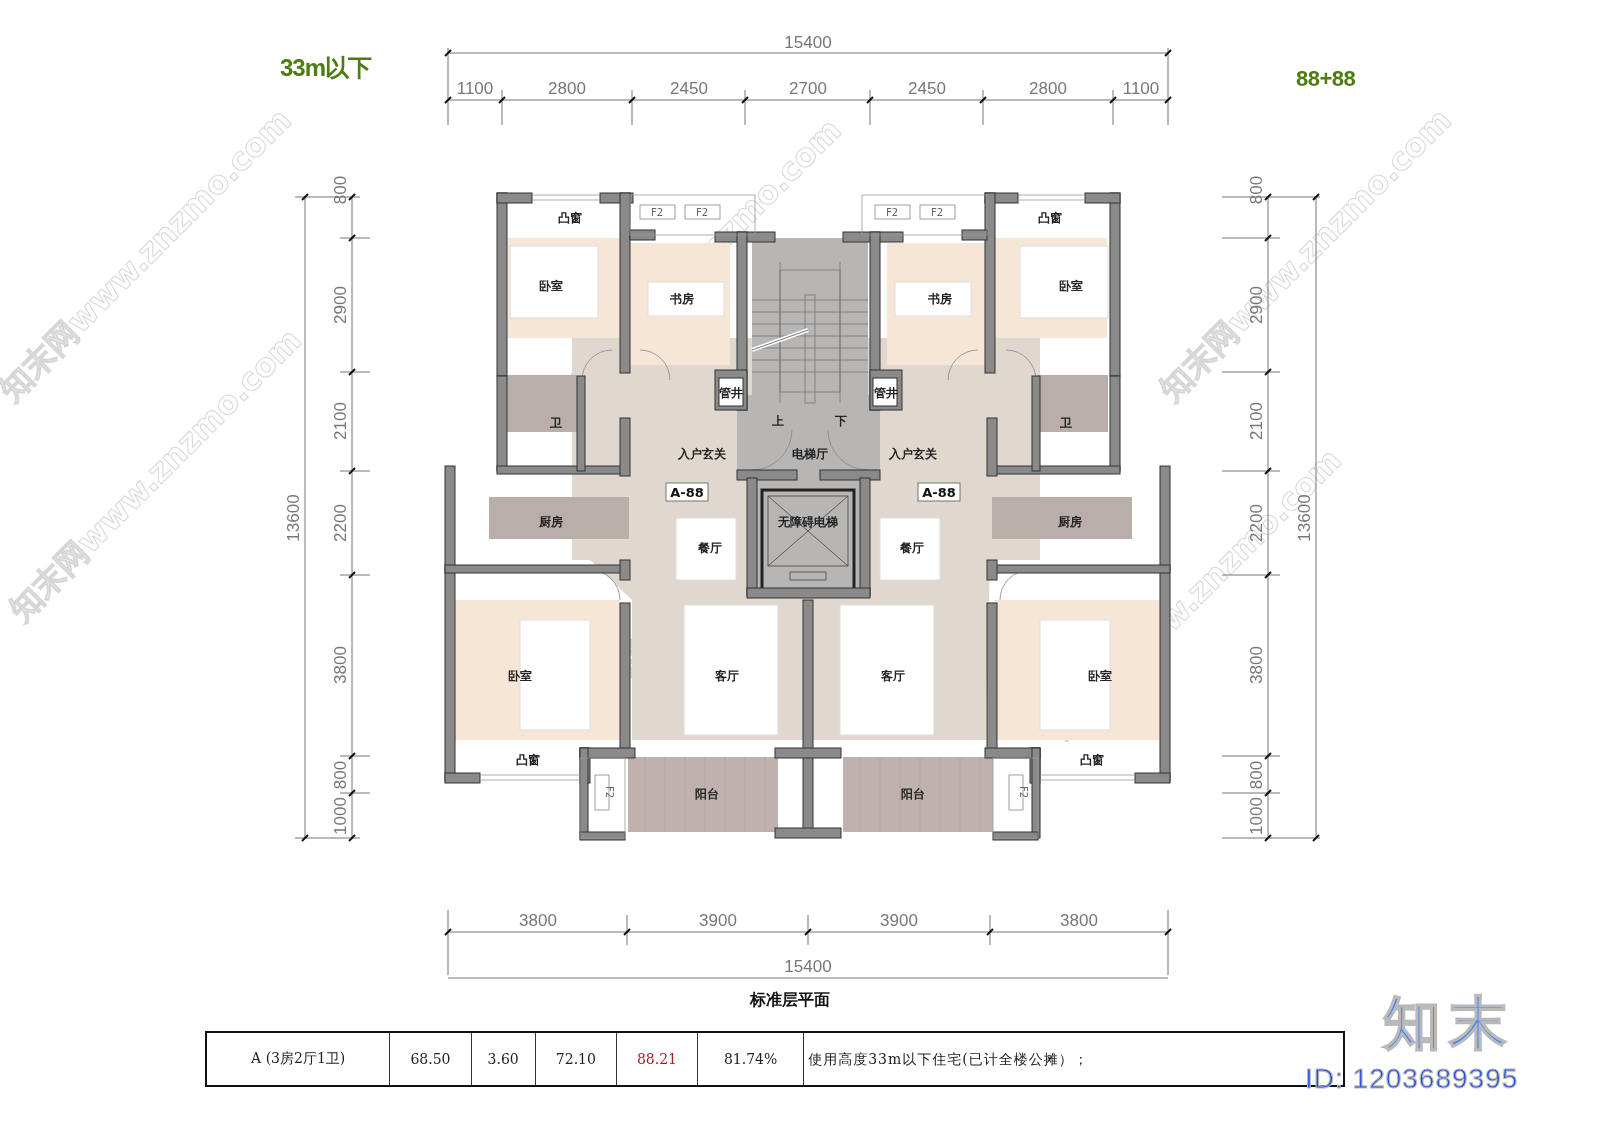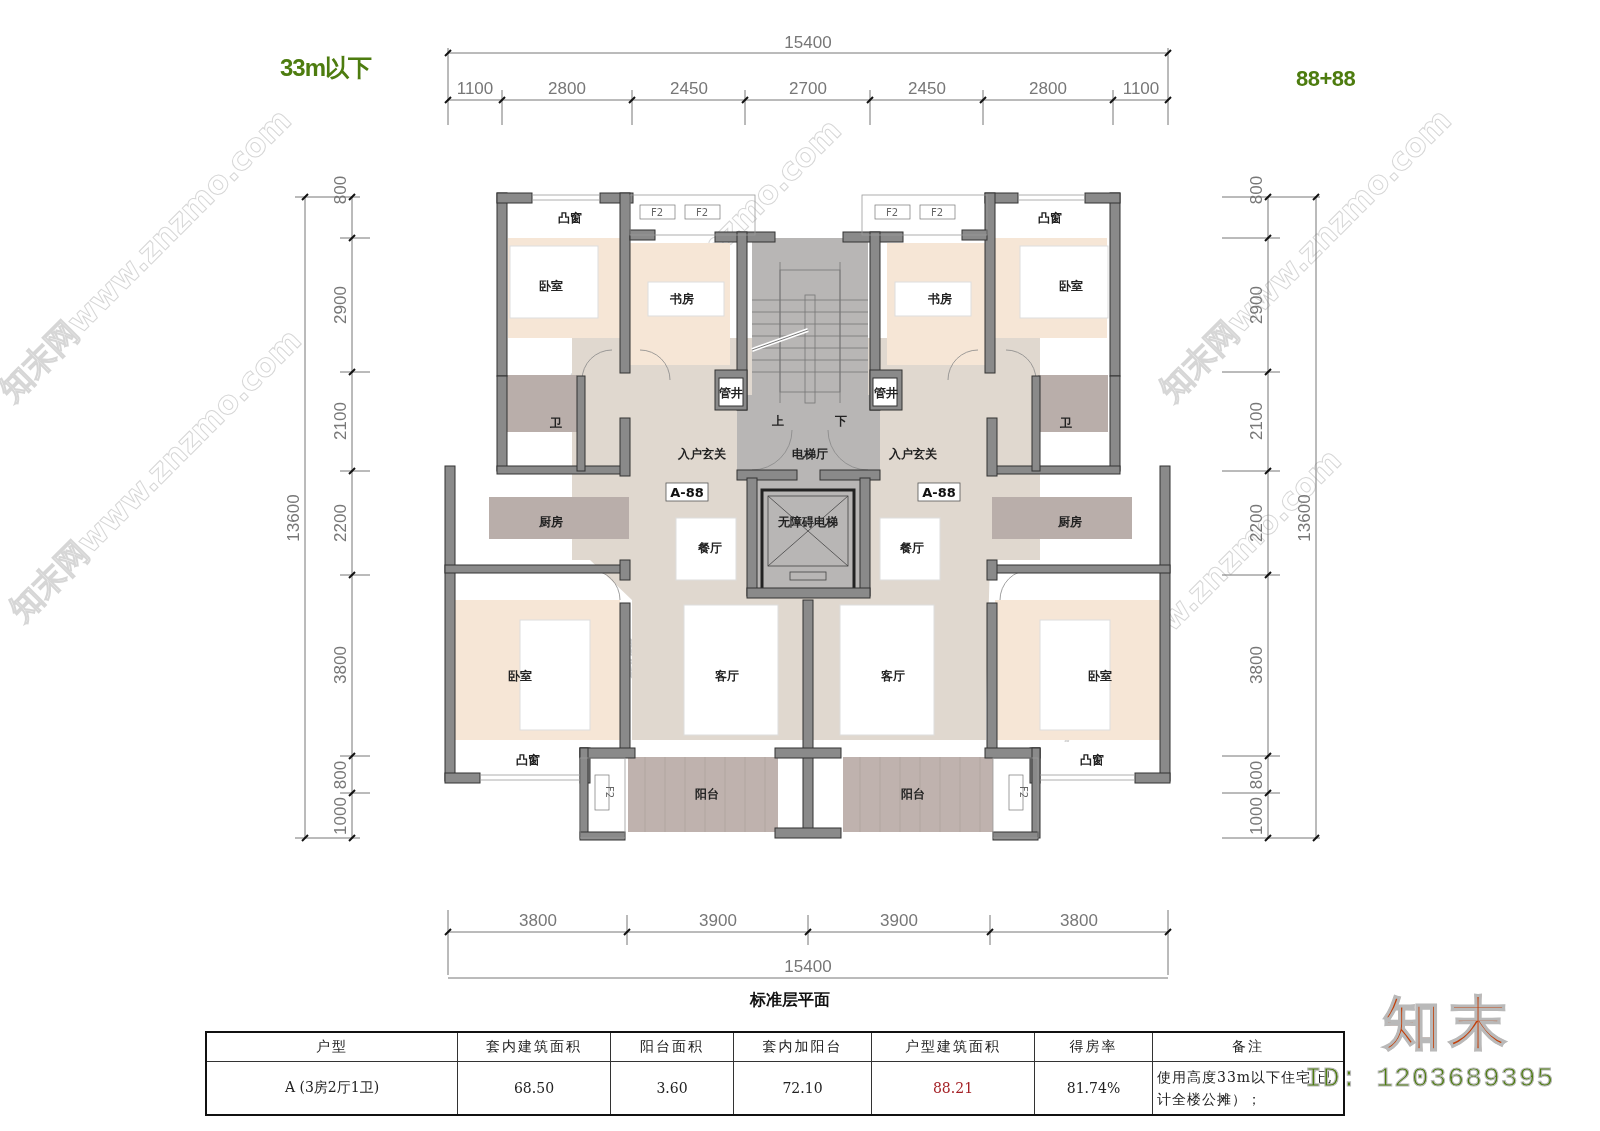--- a/index.html
+++ b/index.html
@@ -13,22 +13,22 @@
   .room { font-size:12px; fill:#222; font-weight:bold; }
   .plan-title { left:0; width:1600px; top:990px; text-align:center; font-size:16px; font-weight:bold; color:#111; padding-left:-0px; }
   .plan-title span { position:relative; left:-10px; }
   table.area { position:absolute; left:205px; top:1031px; border-collapse:collapse; width:1140px; font-family:"DejaVu Serif", serif; }
   table.area td { border:1px solid #333; text-align:center; font-size:14px; color:#222; }
   table.area tr.hdr td { height:26px; letter-spacing:2px; }
   table.area tr.row td { height:50px; }
   table.area { border:2px solid #111; }
   td.note { text-align:left !important; padding-left:4px; line-height:22px; letter-spacing:1px; }
   td.red { color:#a31f24 !important; }
-  .brand { left:1383px; top:985px; font-size:58px; color:#c2410c; font-weight:bold; -webkit-text-stroke:1.3px #b9b9b9; letter-spacing:8px; font-family:Liberation Sans, sans-serif; }
-  .brand-id { left:1305px; top:1063px; font-size:28px; color:#4d7c0f; -webkit-text-stroke:1.1px #b9b9b9; letter-spacing:1px; font-family:Liberation Mono, monospace; }
+  .brand { left:1383px; top:985px; font-size:58px; color:#3b82f6; font-weight:bold; -webkit-text-stroke:1.3px #b9b9b9; letter-spacing:8px; font-family:Liberation Sans, sans-serif; }
+  .brand-id { left:1305px; top:1063px; font-size:28px; color:#1d4ed8; -webkit-text-stroke:1.1px #b9b9b9; letter-spacing:1px; font-family:Liberation Sans, sans-serif; }
   .wm { position:absolute; color:rgba(255,255,255,0); -webkit-text-stroke:1px rgba(180,180,180,0.55); font-size:32px; font-weight:bold; transform:rotate(-45deg); transform-origin:left top; white-space:nowrap; font-family:"DejaVu Sans", sans-serif; pointer-events:none; }
 </style>
 </head>
 <body>
 
 <div class="abs tag-red tag-left">33m以下</div>
 <div class="abs tag-red tag-right">88+88</div>
 
 <div class="wm" style="left:-10px;top:380px;">知末网www.znzmo.com</div>
 <div class="wm" style="left:540px;top:390px;">知末网www.znzmo.com</div>
@@ -379,29 +379,20 @@
     <text class="room" x="1092" y="764"><tspan>凸窗</tspan></text>
     <text class="room" x="707" y="798"><tspan>阳台</tspan></text>
     <text class="room" x="913" y="798"><tspan>阳台</tspan></text>
   </g>
 </svg>
 
 <div class="abs plan-title"><span>标准层平面</span></div>
 
 <table class="area">
   <tbody>
-      <tr class="hdr">
-    <td style="width:248px">户型</td>
-    <td style="width:150px">套内建筑面积</td>
-    <td style="width:120px">阳台面积</td>
-    <td style="width:135px">套内加阳台</td>
-    <td style="width:160px">户型建筑面积</td>
-    <td style="width:115px">得房率</td>
-    <td>备注</td>
-  </tr>
   <tr class="row">
     <td>A (3房2厅1卫)</td>
     <td>68.50</td>
     <td>3.60</td>
     <td>72.10</td>
     <td class="red">88.21</td>
     <td>81.74%</td>
     <td class="note">使用高度33m以下住宅(已计全楼公摊）；</td>
   </tr>
 </tbody>

